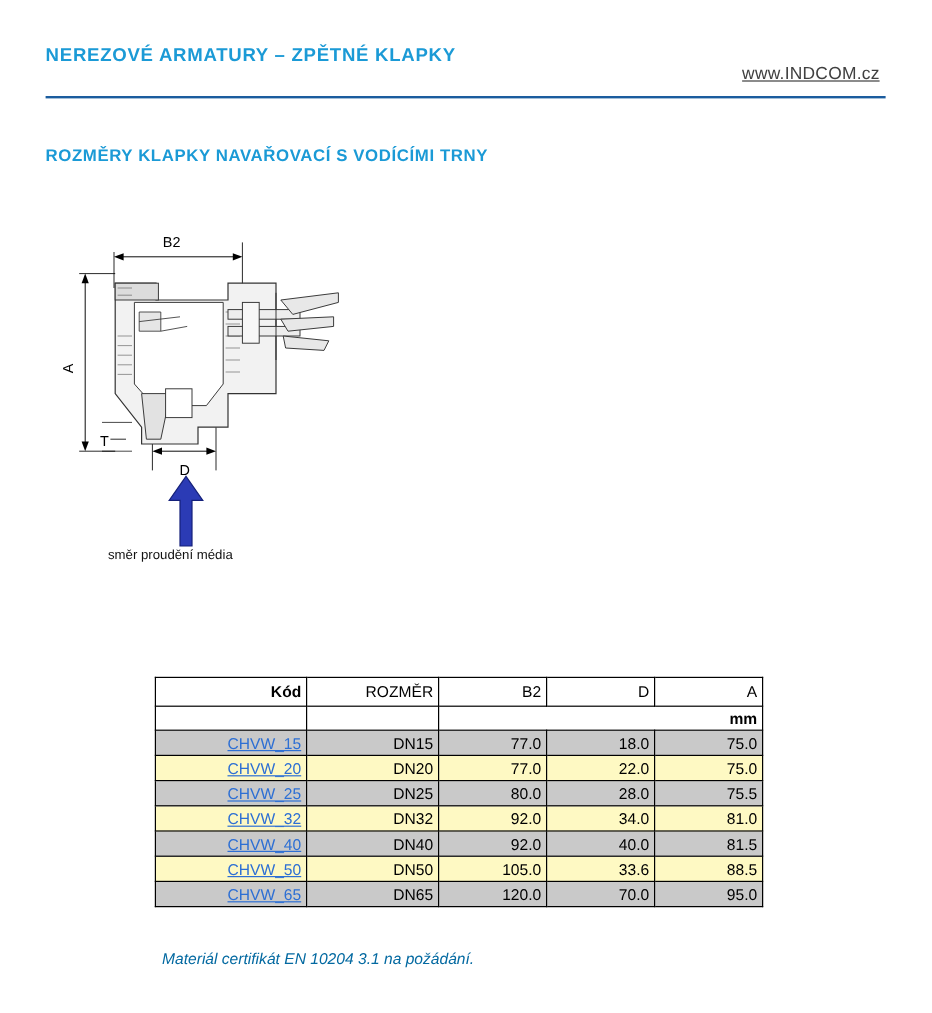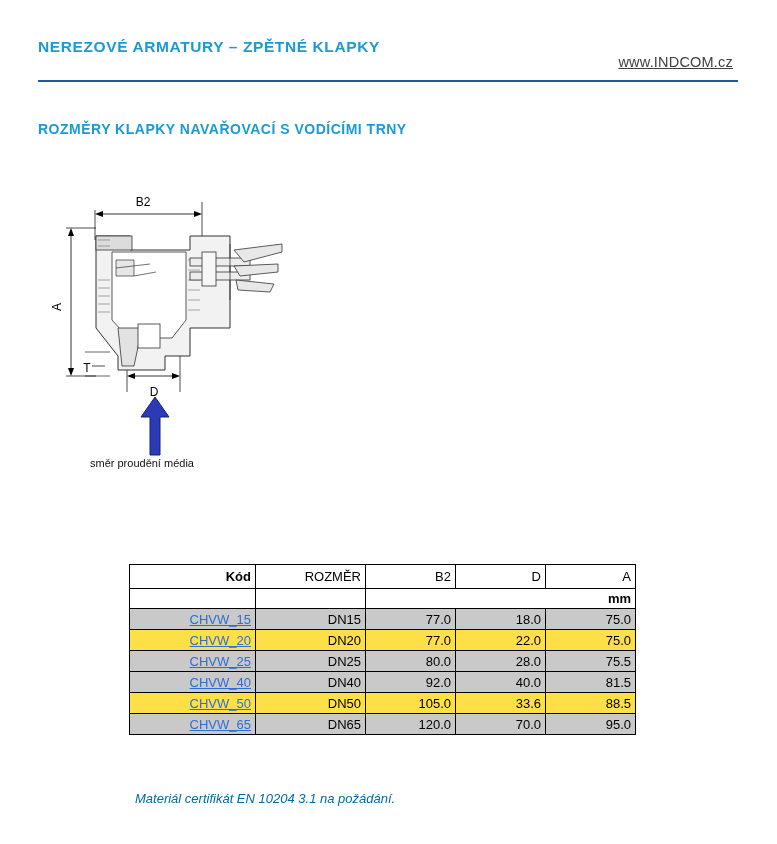--- a/index.html
+++ b/index.html
@@ -98,21 +98,21 @@
   .spec-table thead th {
     font-weight: bold;
     height: 24px;
     background: #ffffff;
   }
   .th-size { font-weight: normal !important; }
   .unit-row td { height: 20px; font-weight: bold; }
   .unit-blank { border-left: 1px solid #000; border-right: 1px solid #000; }
 
   .row-shaded td { background: #c9c9c9; }
-  .row-plain td { background: #fde047; }
+  .row-plain td { background: #fef9c3; }
   .code-cell {
     color: #2d6fd4;
     text-decoration: underline;
     cursor: pointer;
   }
   .size-cell { font-weight: bold; }
 
   .footnote {
     position: absolute;
     left: 135px; top: 791px;
@@ -245,20 +245,27 @@
         <td>22.0</td>
         <td>75.0</td>
       </tr>
       <tr class="row-shaded">
         <td class="code-cell">CHVW_25</td>
         <td class="size-cell">DN25</td>
         <td>80.0</td>
         <td>28.0</td>
         <td>75.5</td>
       </tr>
+      <tr class="row-plain">
+        <td class="code-cell">CHVW_32</td>
+        <td class="size-cell">DN32</td>
+        <td>92.0</td>
+        <td>34.0</td>
+        <td>81.0</td>
+      </tr>
       <tr class="row-shaded">
         <td class="code-cell">CHVW_40</td>
         <td class="size-cell">DN40</td>
         <td>92.0</td>
         <td>40.0</td>
         <td>81.5</td>
       </tr>
       <tr class="row-plain">
         <td class="code-cell">CHVW_50</td>
         <td class="size-cell">DN50</td>

